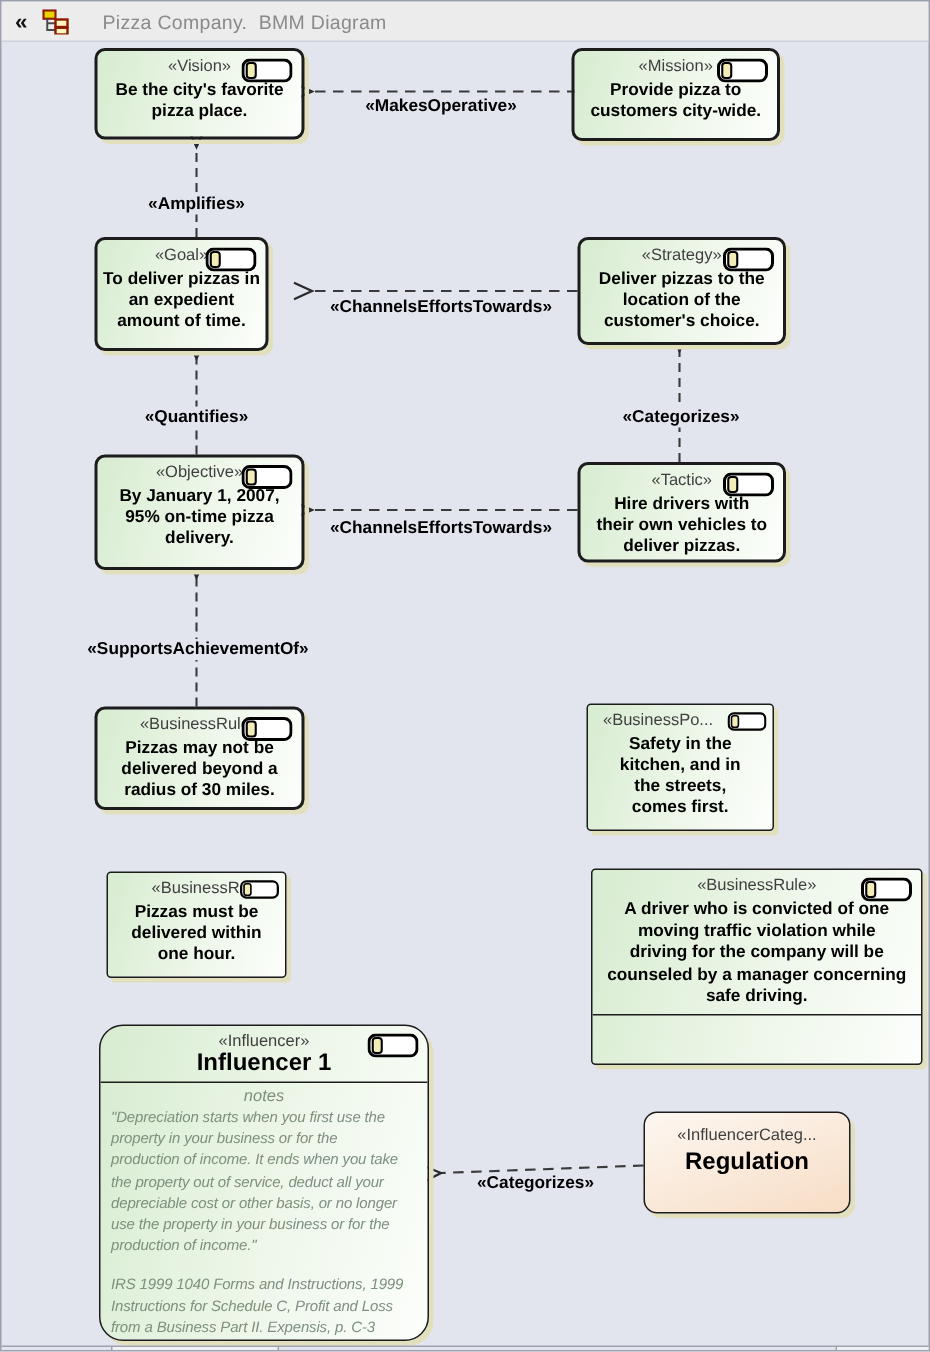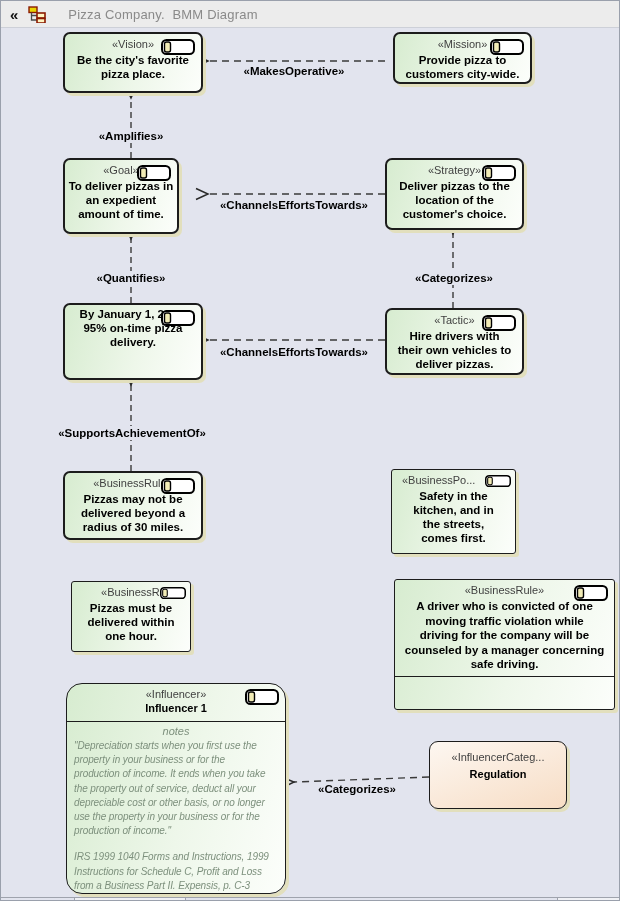--- a/index.html
+++ b/index.html
@@ -23,21 +23,21 @@
   .bodytext { font-size:11.5px; font-weight:bold; color:#000; white-space:pre-line;
               line-height:14px; padding-top:2px; }
   .bodytext.big { line-height:14.5px; }
   .el-icon { position:absolute; top:5px; right:6px; width:34px; height:16px; }
   .el-icon.small { width:26px; height:14px; top:4px; right:4px; }
 
   .divider { border-top:1px solid #1c1c1c; margin-top:4px; }
   .tags-label, .notes-label { font-size:11px; font-style:italic; color:#3f3f3f; padding-top:3px; }
   .notes-label { color:#7d907d; }
   .tag-value { font-size:10.8px; color:#000; line-height:14px; padding-top:1px; }
-  .name-line { font-size:11px; font-weight:bold; color:#000; line-height:15px; }
+  .name-line { font-size:16px; font-weight:bold; color:#000; line-height:15px; }
   .notes-body { font-size:10px; font-style:italic; color:#7d907d; text-align:left;
                 white-space:pre-line; line-height:14.2px; padding:2px 6px 0 7px; letter-spacing:-0.1px; }
   .notes-cite { padding-top:12px; }
 
   .conn-label { position:absolute; transform:translateX(-50%); font-size:11.5px;
                 font-weight:bold; color:#000; background:#e2e4ee; padding:0 3px;
                 white-space:nowrap; line-height:14px; }
   svg.connectors { position:absolute; left:0; top:0; pointer-events:none; }
   .bottom-line { position:absolute; left:0; top:896px; width:620px; height:1px; background:#9fa3ad; }
   .bottom-tab { position:absolute; top:897px; height:4px; background:#f0f1f5;
@@ -78,21 +78,21 @@
   <div class="node" style="left:62px; top:31px; width:140px; height:61px;">
     <div class="stereo">«Vision»</div>
     <div class="bodytext">Be the city's favorite
 pizza place.</div>
     <svg class="el-icon" viewBox="0 0 34 16">
         <rect x="1" y="1" width="32" height="14" rx="4.5" fill="#fff" stroke="#000" stroke-width="2"></rect>
         <rect x="3.5" y="3" width="6" height="10" rx="2" fill="#f2ecb6" stroke="#000" stroke-width="1.4"></rect>
       </svg>
   </div>
 
-  <div class="node" style="left:392px; top:31px; width:139px; height:52px;">
+  <div class="node" style="left:380px; top:31px; width:139px; height:62px;">
     <div class="stereo">«Mission»</div>
     <div class="bodytext">Provide pizza to
 customers city-wide.</div>
     <svg class="el-icon" viewBox="0 0 34 16">
         <rect x="1" y="1" width="32" height="14" rx="4.5" fill="#fff" stroke="#000" stroke-width="2"></rect>
         <rect x="3.5" y="3" width="6" height="10" rx="2" fill="#f2ecb6" stroke="#000" stroke-width="1.4"></rect>
       </svg>
   </div>
 
   <div class="node" style="left:62px; top:157px; width:116px; height:76px;">
@@ -111,20 +111,21 @@
     <div class="bodytext">Deliver pizzas to the
 location of the
 customer's choice.</div>
     <svg class="el-icon" viewBox="0 0 34 16">
         <rect x="1" y="1" width="32" height="14" rx="4.5" fill="#fff" stroke="#000" stroke-width="2"></rect>
         <rect x="3.5" y="3" width="6" height="10" rx="2" fill="#f2ecb6" stroke="#000" stroke-width="1.4"></rect>
       </svg>
   </div>
 
   <div class="node" style="left:62px; top:302px; width:140px; height:77px;">
+    <div class="stereo">«Objective»</div>
     <div class="bodytext">By January 1, 2007,
 95% on-time pizza
 delivery.</div>
     <svg class="el-icon" viewBox="0 0 34 16">
         <rect x="1" y="1" width="32" height="14" rx="4.5" fill="#fff" stroke="#000" stroke-width="2"></rect>
         <rect x="3.5" y="3" width="6" height="10" rx="2" fill="#f2ecb6" stroke="#000" stroke-width="1.4"></rect>
       </svg>
   </div>
 
   <div class="node" style="left:384px; top:307px; width:139px; height:67px;">

